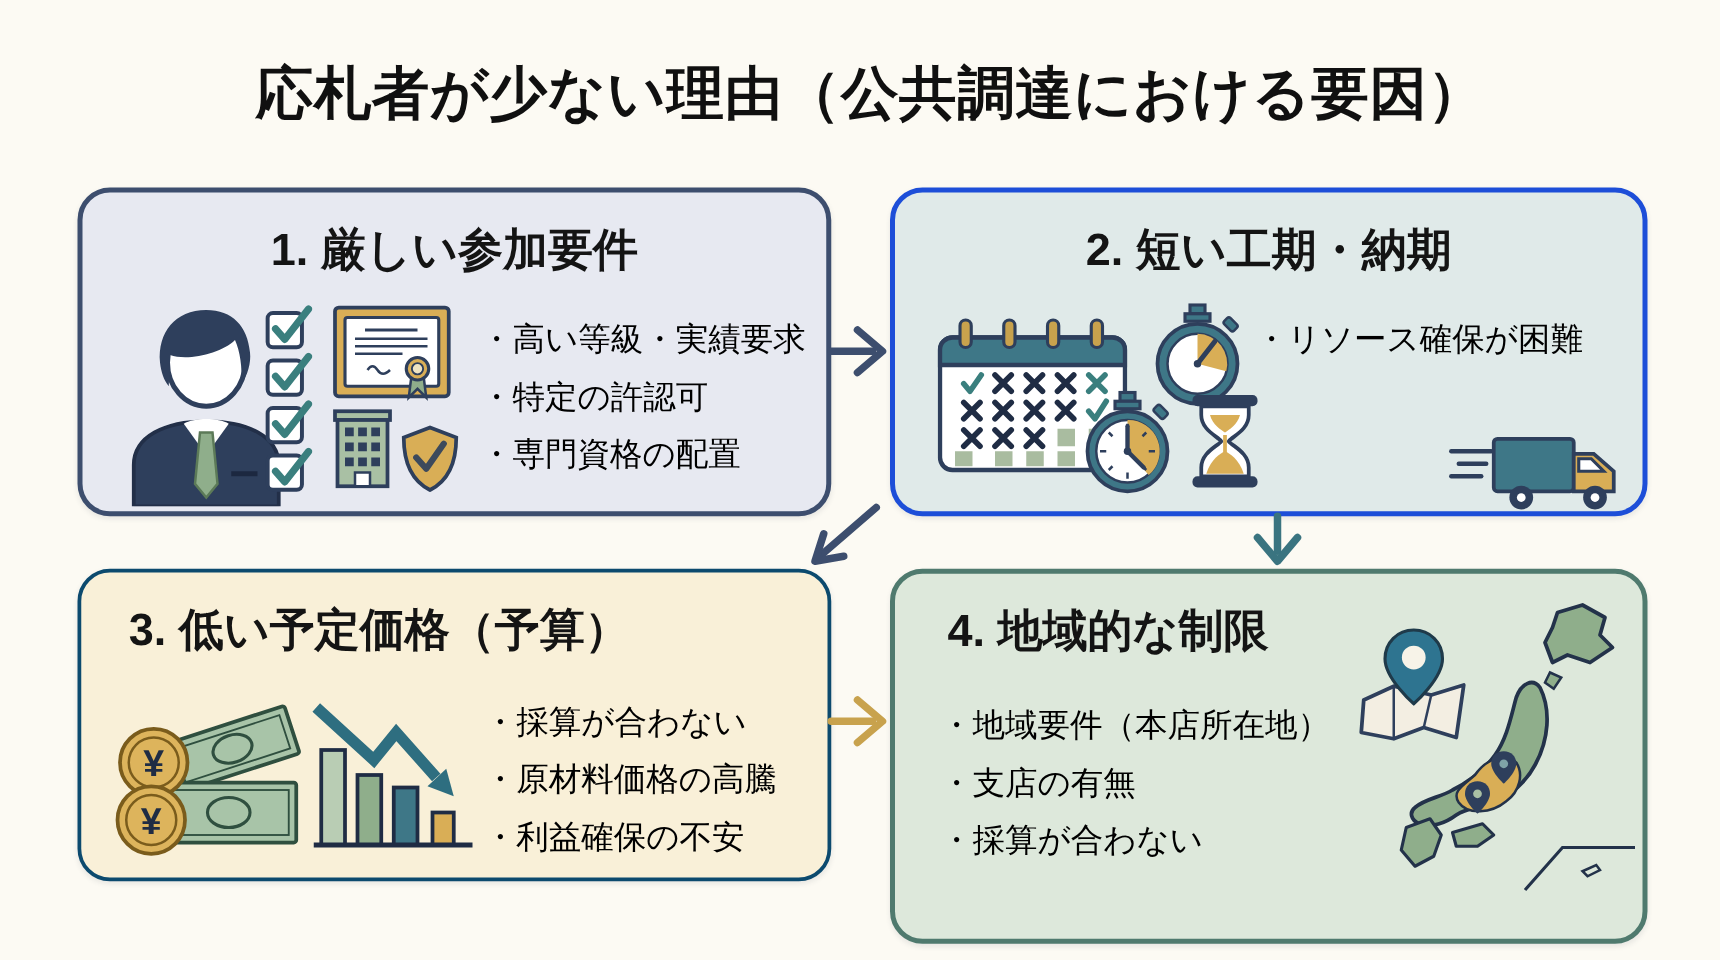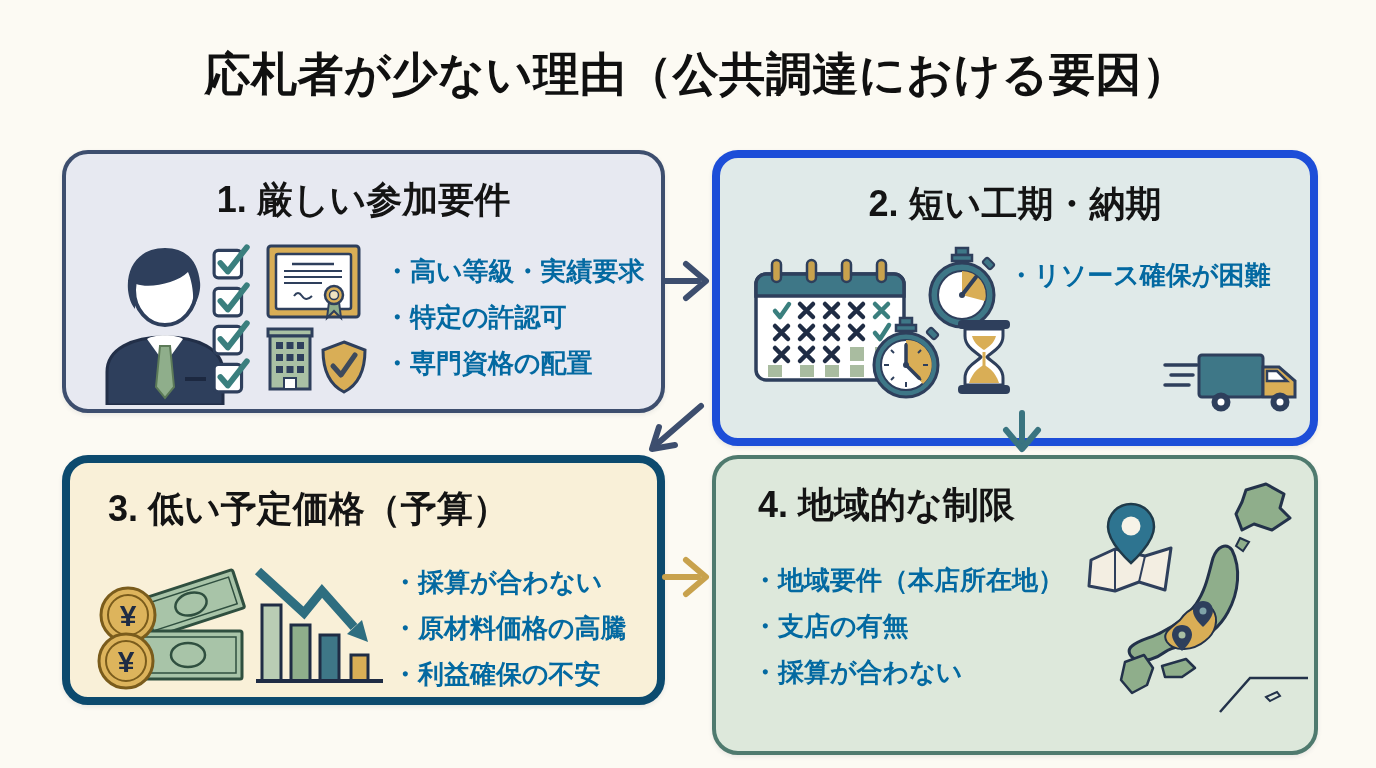--- a/index.html
+++ b/index.html
@@ -3,28 +3,28 @@
 <meta charset="utf-8">
 <style>
   html,body { margin:0; padding:0; background:#FCFAF3; }
   .page { position:relative; width:1376px; height:768px; background:#FCFAF3;
           font-family:"Liberation Sans", sans-serif; overflow:hidden;padding-left:17px; }
   .title { position:absolute; top:44px; left:0; width:100%; margin:0; text-align:center;
            font-size:46px; font-weight:800; color:#101010; letter-spacing:0.5px; }
   .box { position:absolute; border-radius:26px; box-sizing:border-box;
          box-shadow:0 2px 4px rgba(60,70,90,0.10); }
   .box1 { left:62px;  top:150px; width:603px; height:263px; background:#E7E9F1; border:4px solid #3D4E6E; }
-  .box2 { left:712px; top:150px; width:606px; height:296px; background:#E0EAE9; border:8px solid #1d4ed8; }
-  .box3 { left:62px;  top:455px; width:603px; height:250px; background:#F9F0D8; border:8px solid #0c4a6e; }
+  .box2 { left:712px; top:150px; width:606px; height:263px; background:#E0EAE9; border:4px solid #1d4ed8; }
+  .box3 { left:62px;  top:455px; width:603px; height:250px; background:#F9F0D8; border:3px solid #0c4a6e; }
   .box4 { left:712px; top:455px; width:606px; height:300px; background:#DDE8DB; border:4px solid #4F7A6E; }
   .box-heading { position:absolute; margin:0; font-size:36px; font-weight:800; color:#141414; white-space:nowrap; }
   .heading-center { left:0; width:100%; text-align:center; top:22px; }
   .heading-left { left:38px; top:22px; }
   .bullets { position:absolute; list-style:none; margin:0; padding:0;
-             font-size:26px; font-weight:700; color:#0369a1; }
+             font-size:26px; font-weight:400; color:#000000; }
   .bullets li { line-height:46px; white-space:nowrap; }
   .b1 { left:318px; top:94px; }
   .b2 { left:288px; top:94px; }
   .b3 { left:322px; top:96px; }
   .b4 { left:36px;  top:98px; }
   .icon { position:absolute; }
   .arrows { position:absolute; left:0; top:0; width:1376px; height:768px; pointer-events:none; }
 </style>
 </head>
 <body>

